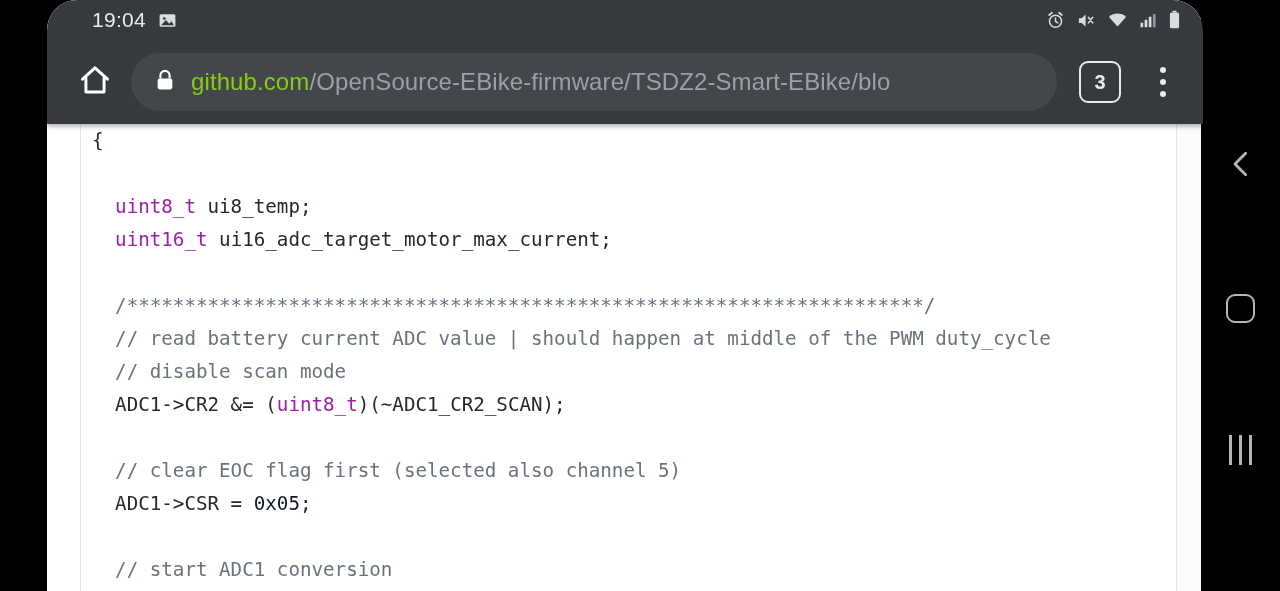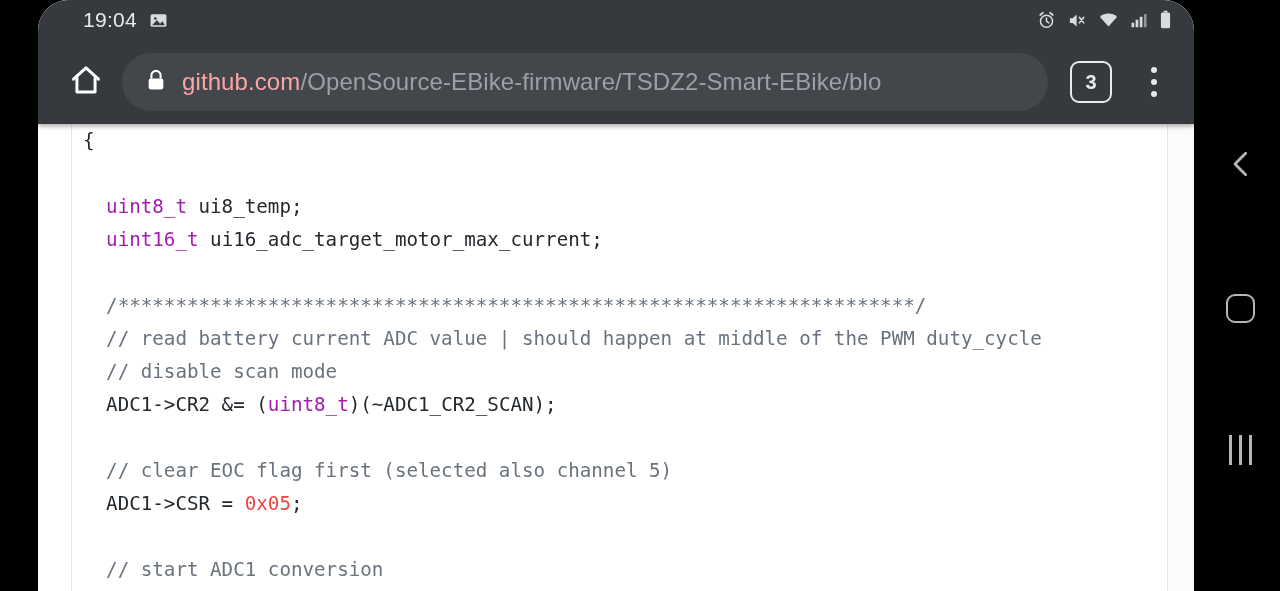--- a/index.html
+++ b/index.html
@@ -6,21 +6,21 @@
   html, body {
     width:1280px; height:591px;
     background:#000;
     font-family:"Liberation Sans", sans-serif;
     overflow:hidden;
   }
   #screen { position:relative; width:1280px; height:591px; background:#000; }
 
   
   #browser-window {
-    position:absolute; left:38px; top:0; width:1156px; height:591px;
+    position:absolute; left:47px; top:0; width:1156px; height:591px;
     background:#ffffff;
     border-top-left-radius:30px; border-top-right-radius:30px;
     overflow:hidden;
   }
 
   
   #chrome-top {
     position:absolute; left:0; top:0; width:100%; height:124px;
     background:#36393d;
     border-top-left-radius:30px; border-top-right-radius:30px;
@@ -57,21 +57,21 @@
     border-radius:29px;
     display:flex; align-items:center;
     padding:0 22px 0 24px; gap:16px; overflow:hidden;
     min-width:0;
   }
   #lock-icon { flex:none; }
   #url-text {
     font-size:24px; color:#9aa0a6; white-space:nowrap; overflow:hidden;
     font-family:"Liberation Sans", sans-serif; letter-spacing:.1px;
   }
-  #url-text .host { color:#fca5a5; }
+  #url-text .host { color:#84cc16; }
   #tab-counter {
     flex:none; width:42px; height:42px; margin-left:12px;
     border:2.6px solid #e8eaed; border-radius:9px;
     display:flex; align-items:center; justify-content:center;
     color:#e8eaed; font-size:20px; font-weight:bold;
     font-family:"Liberation Sans", sans-serif;
   }
   #menu-button {
     flex:none; width:44px; height:50px; margin-left:10px;
     display:flex; flex-direction:column; align-items:center; justify-content:center; gap:6px;
@@ -96,21 +96,21 @@
     background:#fbfbfb;
   }
   #code-block {
     position:absolute; left:45px; top:0; right:0;
     font-family:"DejaVu Sans Mono", "Liberation Mono", monospace;
     font-size:19.2px; line-height:33px;
     color:#24292e; white-space:pre; letter-spacing:0;
   }
   #code-block .ln { height:33px; }
   #code-block .kw  { color:#a21caf; }
-  #code-block .num { color:#ef4444; }
+  #code-block .num { color:#0f172a; }
   #code-block .cm  { color:#6a737d; }
 
   
   #nav-bar {
     position:absolute; left:1201px; top:0; width:79px; height:591px;
     background:#000000;
     display:flex; flex-direction:column; align-items:center;
     justify-content:space-around; padding:95px 0 70px;
   }
   .nav-btn { display:flex; align-items:center; justify-content:center; width:56px; height:56px; }

